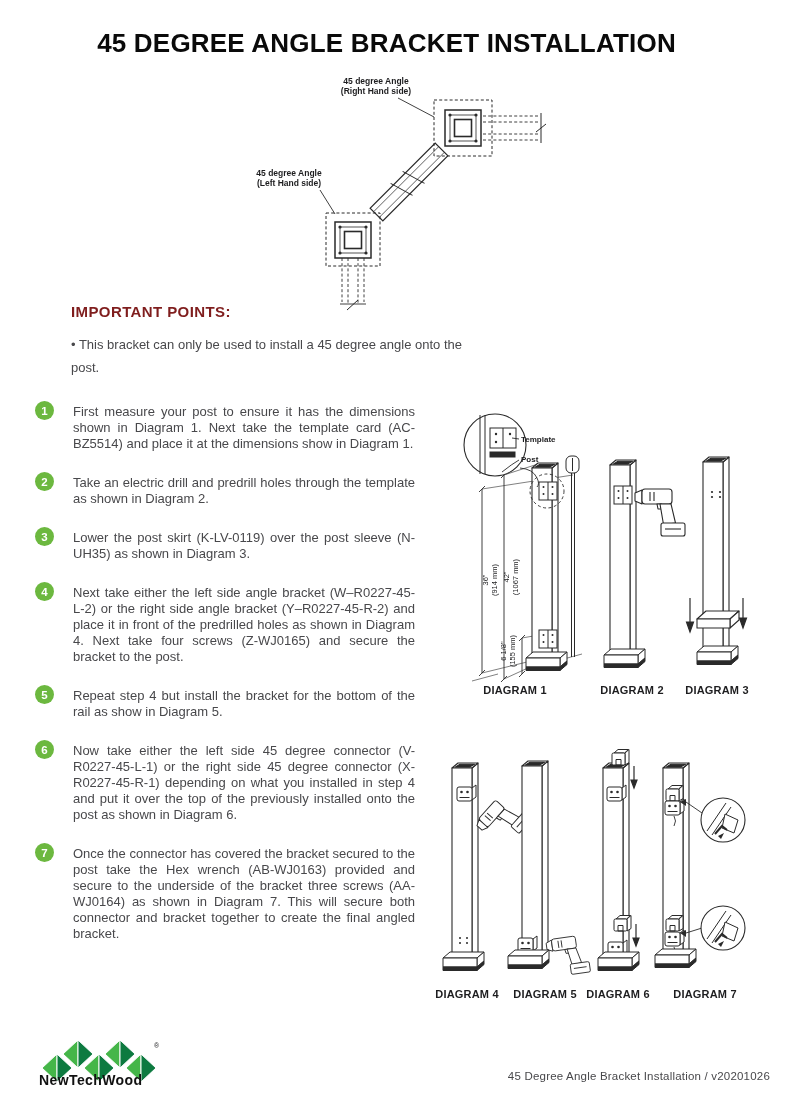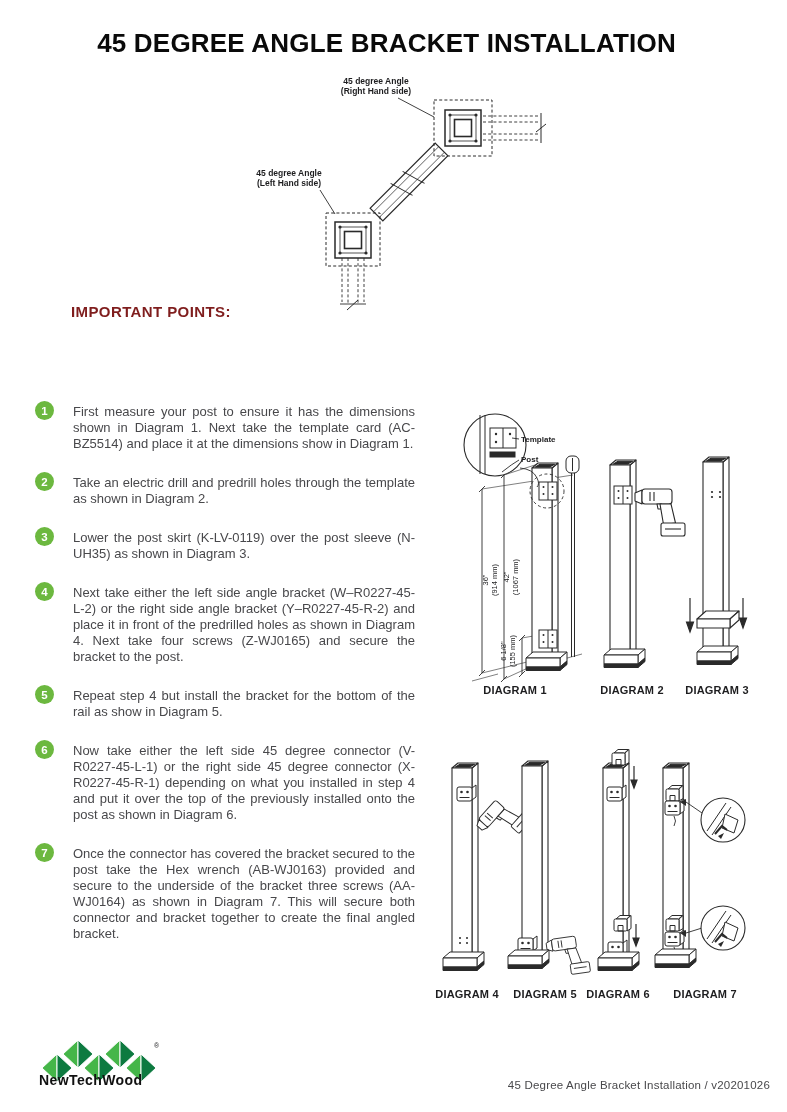--- a/index.html
+++ b/index.html
@@ -27,21 +27,21 @@
   .fig-row2{left:430px;top:740px;}
 
   svg text{font-family:"Liberation Sans",sans-serif;fill:#1d1d1f;}
   .cap{font-size:11px;font-weight:bold;letter-spacing:.2px;}
   .lbl{font-size:8.5px;font-weight:bold;}
   .lbl2{font-size:8px;font-weight:bold;}
   .dim{font-size:7.5px;}
 
   .logo{left:40px;top:1040px;}
   .logo-text{left:39px;top:1072px;font-size:14px;font-weight:bold;color:#111;letter-spacing:.4px;}
-  .footer-text{top:1070px;right:17px;font-size:11.5px;color:#48484b;letter-spacing:.2px;margin-top:9px;}
+  .footer-text{top:1070px;right:17px;font-size:11.5px;color:#48484b;letter-spacing:.2px;}
 </style>
 </head>
 <body>
 
 <svg width="0" height="0" style="position:absolute" aria-hidden="true">
   <defs>
     <g id="g-card" stroke="#2a2a2a" stroke-width="1" fill="#fff">
       <rect x="0" y="0" width="18" height="18"></rect>
       <line x1="9" y1="0" x2="9" y2="18"></line>
       <circle cx="4.5" cy="5" r="1" fill="#2a2a2a" stroke="none"></circle>
@@ -137,20 +137,21 @@
   <use href="#g-pbracket" transform="translate(235,56)"></use>
   <use href="#g-pbracket" transform="translate(125,168)"></use>
   <text class="lbl" x="148" y="12" text-anchor="middle">45 degree Angle</text>
   <text class="lbl" x="148" y="22" text-anchor="middle">(Right Hand side)</text>
   <text class="lbl" x="61" y="104" text-anchor="middle">45 degree Angle</text>
   <text class="lbl" x="61" y="114" text-anchor="middle">(Left Hand side)</text>
 </svg>
 
 <div class="abs imp-head">IMPORTANT POINTS:</div>
 <div class="abs bullets">
+  <div class="b">• This bracket can only be used to install a 45 degree angle onto the post.</div>
 </div>
 
 <div class="abs steps">
   <div class="step">
     <div class="badge">1</div>
     <p class="step-text">First measure your post to ensure it has the dimensions shown in Diagram 1. Next take the template card (AC-BZ5514) and place it at the dimensions show in Diagram 1.</p>
   </div>
   <div class="step">
     <div class="badge">2</div>
     <p class="step-text">Take an electric drill and predrill holes through the template as shown in Diagram 2.</p>

